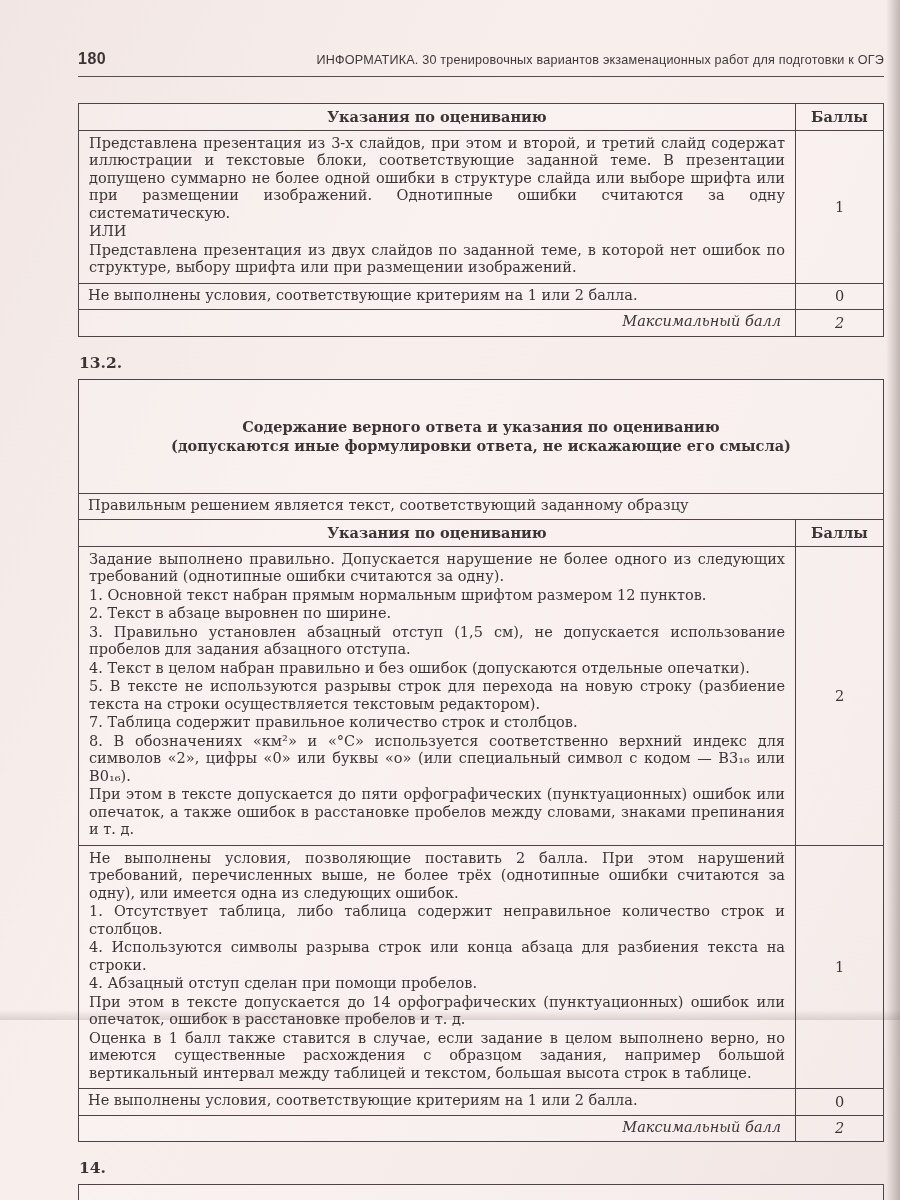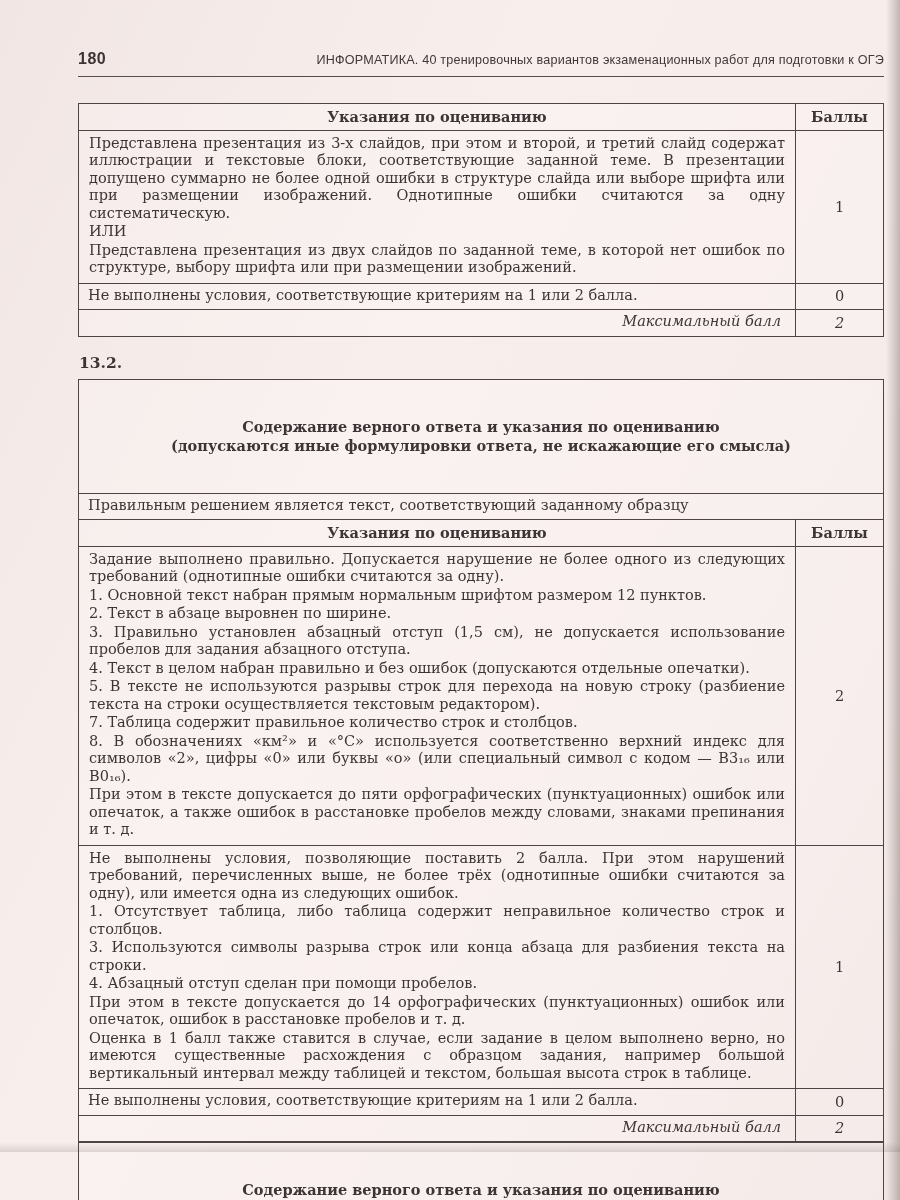--- a/index.html
+++ b/index.html
@@ -2,21 +2,21 @@
 <html lang="ru"><head>
 <meta charset="utf-8">
 <style>
   html,body{margin:0;padding:0;}
   body{
     width:900px;height:1200px;overflow:hidden;
     background:linear-gradient(115deg,#f1e6e4 0%,#f8efec 38%,#f6ecea 70%,#f0e5e3 100%);
     font-family:"DejaVu Serif","Liberation Serif",serif;
     color:#3d3436;
   }
-  .sheet{position:relative;width:900px;height:1152px;box-sizing:border-box;padding:50px 16px 0 78px;}
+  .sheet{position:relative;width:900px;height:1020px;box-sizing:border-box;padding:50px 16px 0 78px;}
   .edge-shadow-right{position:absolute;top:0;right:0;width:14px;height:1200px;
     background:linear-gradient(to right,rgba(92,78,74,0),rgba(92,78,74,0.35));pointer-events:none;}
   .edge-shadow-bottom{position:absolute;left:0;bottom:0;width:900px;height:10px;
     background:linear-gradient(to bottom,rgba(92,78,74,0),rgba(92,78,74,0.18));pointer-events:none;}
 
   .running-head{display:flex;justify-content:space-between;align-items:baseline;
     font-family:"Liberation Sans","DejaVu Sans",sans-serif;}
   .page-num{font-size:16px;font-weight:bold;letter-spacing:.5px;}
   .head-title{font-size:12.6px;letter-spacing:.2px;color:#41383a;}
   .head-rule{margin-top:8px;border-bottom:1.4px solid #584d4e;}
@@ -40,21 +40,21 @@
 </style>
 </head>
 <body>
 
 <div class="sheet">
   <div class="edge-shadow-right"></div>
   <div class="edge-shadow-bottom"></div>
 
   <header class="running-head">
     <span class="page-num">180</span>
-    <span class="head-title">ИНФОРМАТИКА. 40 тренировочных вариантов экзаменационных работ для подготовки к ОГЭ</span>
+    <span class="head-title">ИНФОРМАТИКА. 30 тренировочных вариантов экзаменационных работ для подготовки к ОГЭ</span>
   </header>
   <div class="head-rule"></div>
 
   <section class="tbl tbl-first">
     <div class="row head-row">
       <div class="cell">Указания по оцениванию</div>
       <div class="score">Баллы</div>
     </div>
     <div class="row">
       <div class="cell paras">
@@ -101,37 +101,38 @@
           <div class="para">7. Таблица содержит правильное количество строк и столбцов.</div>
           <div class="para">8. В обозначениях «км²» и «°С» используется соответственно верхний индекс для символов «2», цифры «0» или буквы «о» (или специальный символ с кодом — В3₁₆ или В0₁₆).</div>
           <div class="para">При этом в тексте допускается до пяти орфографических (пунктуационных) ошибок или опечаток, а также ошибок в расстановке пробелов между словами, знаками препинания и т. д.</div>
         </div>
       <div class="score">2</div>
     </div>
     <div class="row">
       <div class="cell paras">
           <div class="para">Не выполнены условия, позволяющие поставить 2 балла. При этом нарушений требований, перечисленных выше, не более трёх (однотипные ошибки считаются за одну), или имеется одна из следующих ошибок.</div>
           <div class="para">1. Отсутствует таблица, либо таблица содержит неправильное количество строк и столбцов.</div>
-          <div class="para">3. Используются символы разрыва строк или конца абзаца для разбиения текста на строки.</div>
+          <div class="para">4. Используются символы разрыва строк или конца абзаца для разбиения текста на строки.</div>
           <div class="para">4. Абзацный отступ сделан при помощи пробелов.</div>
           <div class="para">При этом в тексте допускается до 14 орфографических (пунктуационных) ошибок или опечаток, ошибок в расстановке пробелов и т. д.</div>
           <div class="para">Оценка в 1 балл также ставится в случае, если задание в целом выполнено верно, но имеются существенные расхождения с образцом задания, например большой вертикальный интервал между таблицей и текстом, большая высота строк в таблице.</div>
         </div>
       <div class="score">1</div>
     </div>
     <div class="row">
       <div class="cell">Не выполнены условия, соответствующие критериям на 1 или 2 балла.</div>
       <div class="score">0</div>
     </div>
     <div class="row">
       <div class="cell max-main">Максимальный балл</div>
       <div class="score italic">2</div>
     </div>
   </section>
 
+  <div class="sec-label">14.</div>
 
   <section class="tbl">
     <div class="row row-single">
       <div class="cell content-head">
         <div>Содержание верного ответа и указания по оцениванию</div>
         <div>(допускаются иные формулировки ответа, не искажающие его смысла)</div>
       </div>
     </div>
 
   </section>

